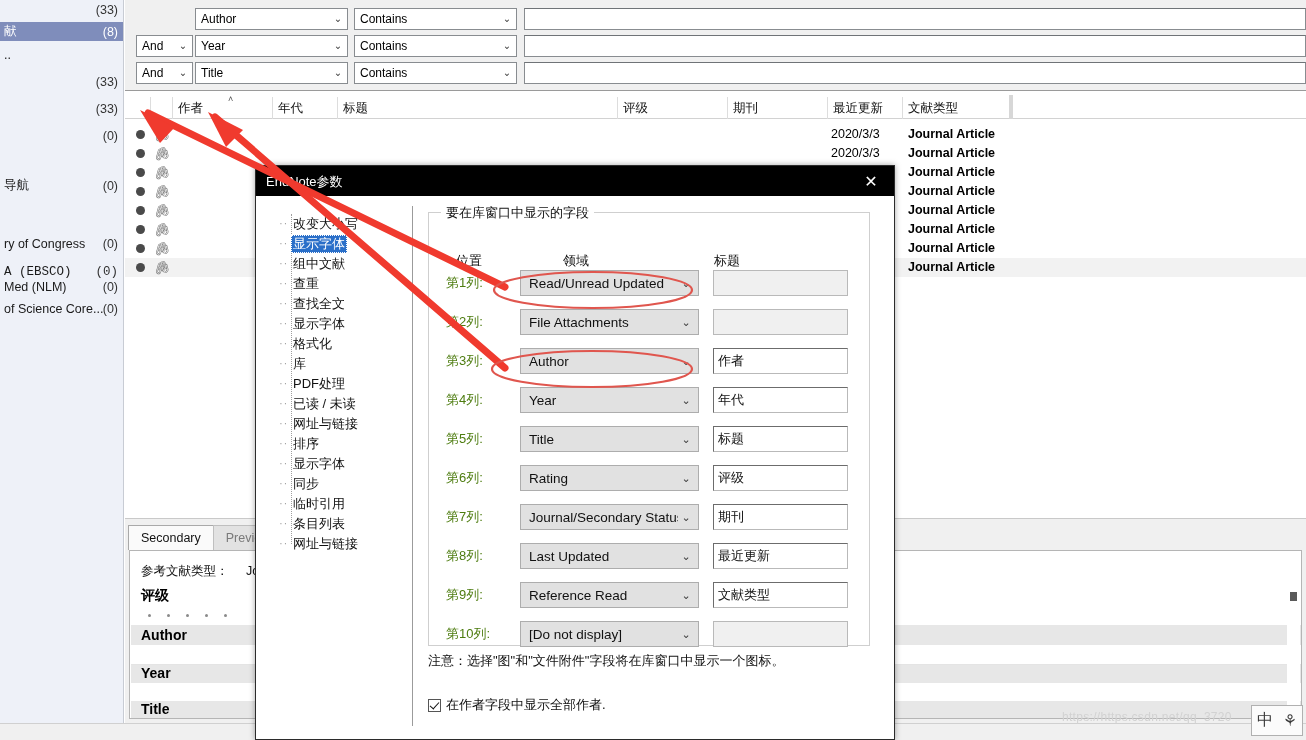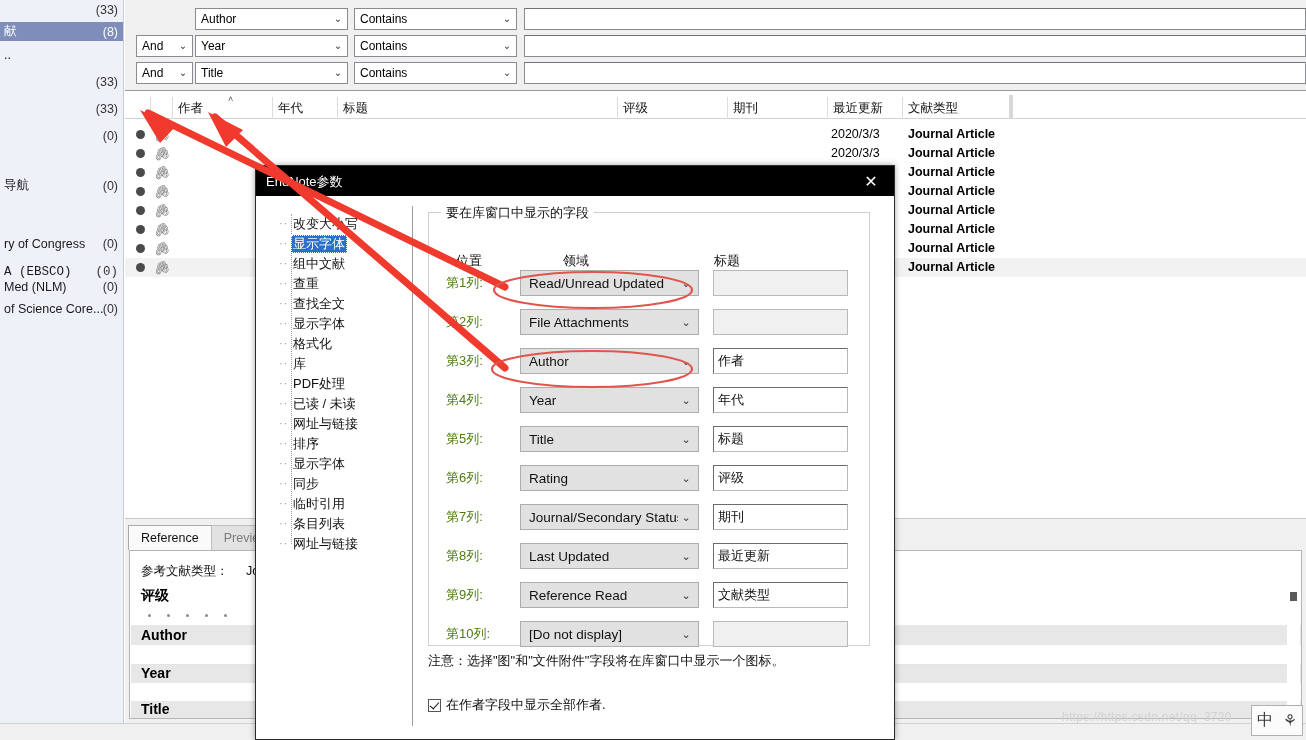--- a/index.html
+++ b/index.html
@@ -432,21 +432,21 @@
         <span class="cell" style="left: 706px; width: 72px;"></span>
         <span class="cell ja" style="left: 783px; width: 110px;">Journal Article</span>
       </div>
     </div>
   <div id="vscroll-top"></div>
   <div id="tbl-divider"></div>
 
   <div id="refpanel">
     <div id="tabbar">
         <div class="tab active">
-          <span>Reference</span>
+          <span>Secondary</span>
         </div>
         <div class="tab">
           <span>Preview</span>
         </div>
       </div>
     <div id="refbody">
       <div class="rf-line rf-type" style="top:12px;">
         <span>参考文献类型：</span>
         <span style="margin-left:14px;">Jou</span>
       </div>

